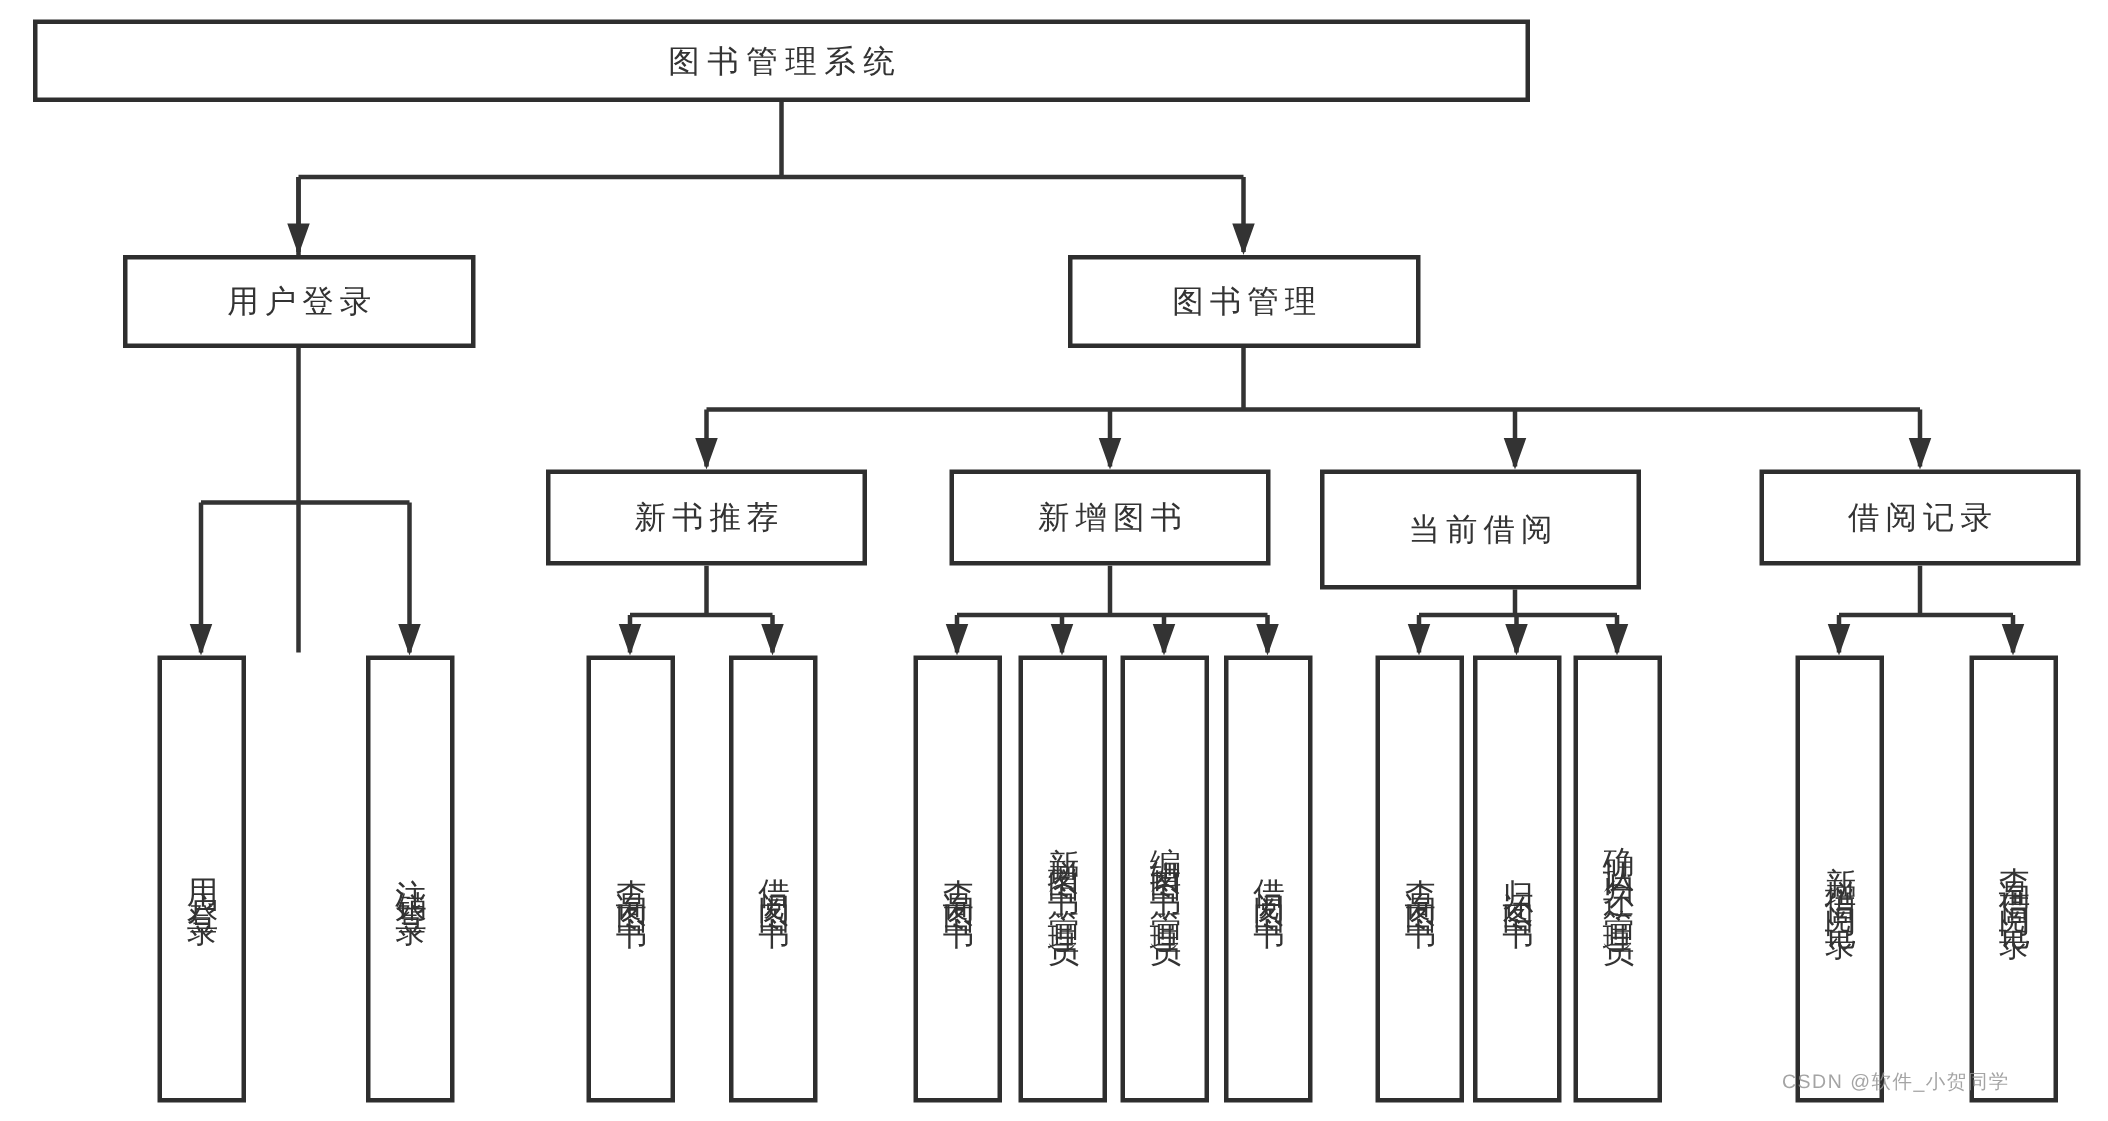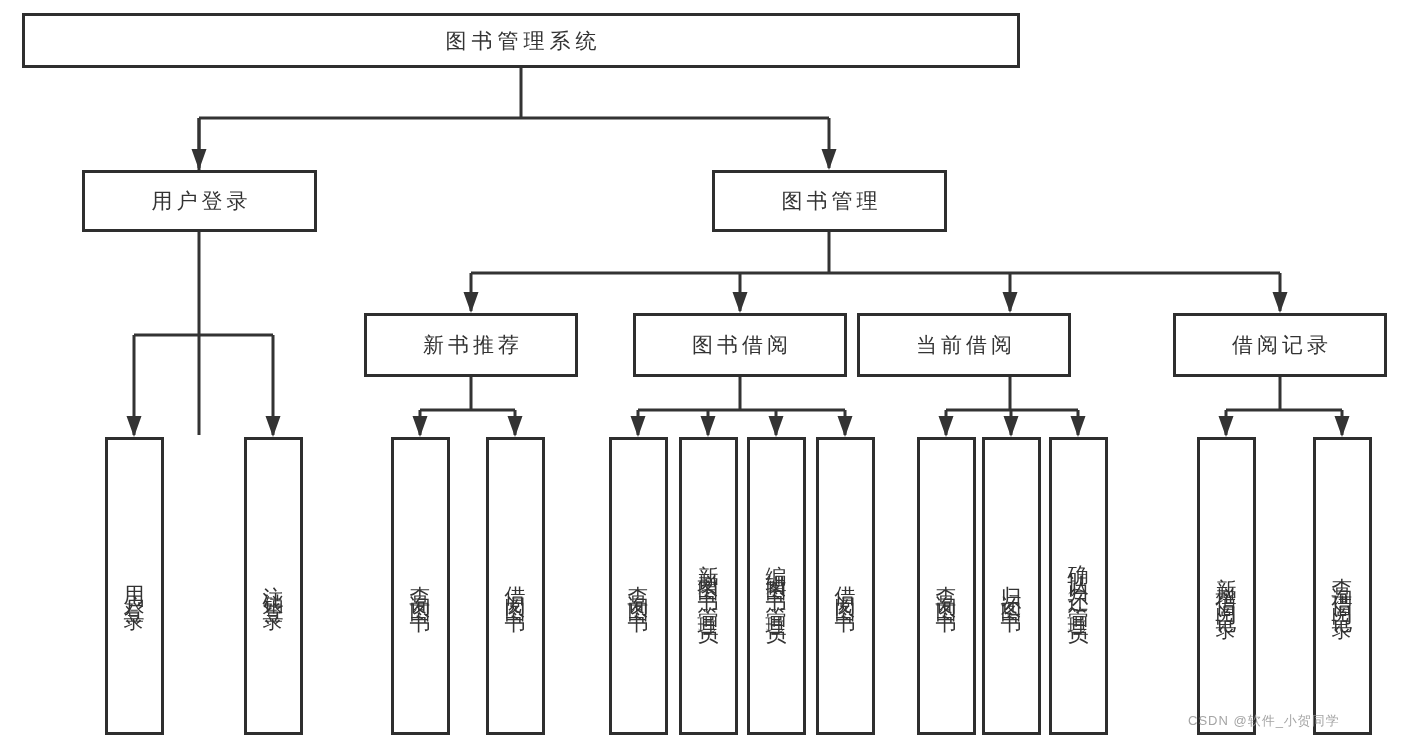--- a/index.html
+++ b/index.html
@@ -114,23 +114,23 @@
     <span class="hlabel">用户登录</span>
   </div>
   <div class="node" style="left:364px; top:313px; width:214px; height:64px;">
     <span class="hlabel">新书推荐</span>
   </div>
 
   <div class="node" style="left:712px; top:170px; width:235px; height:62px;">
     <span class="hlabel">图书管理</span>
   </div>
   <div class="node" style="left:633px; top:313px; width:214px; height:64px;">
-    <span class="hlabel">图书借阅</span>
+    <span class="hlabel">新增图书</span>
   </div>
-  <div class="node" style="left:857px; top:313px; width:214px; height:64px;">
+  <div class="node" style="left:880px; top:313px; width:214px; height:80px;">
     <span class="hlabel">当前借阅</span>
   </div>
   <div class="node" style="left:1173px; top:313px; width:214px; height:64px;">
     <span class="hlabel">借阅记录</span>
   </div>
 
   <div class="leaf" style="left:105px;">
     <span class="vlabel">用户登录</span>
   </div>
   <div class="leaf" style="left:244px;">

